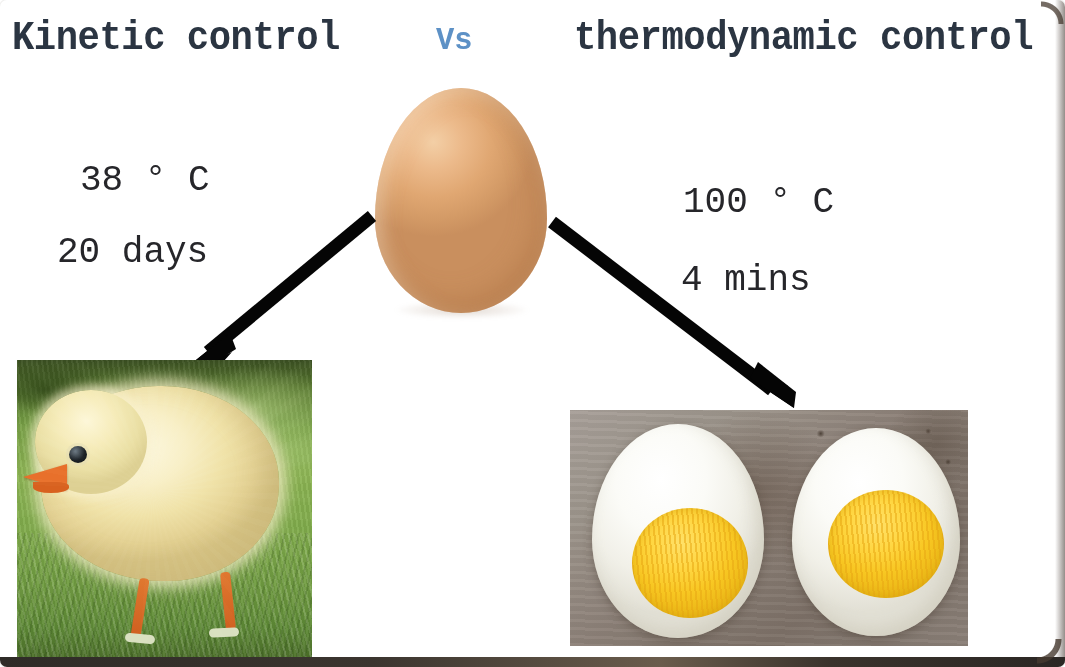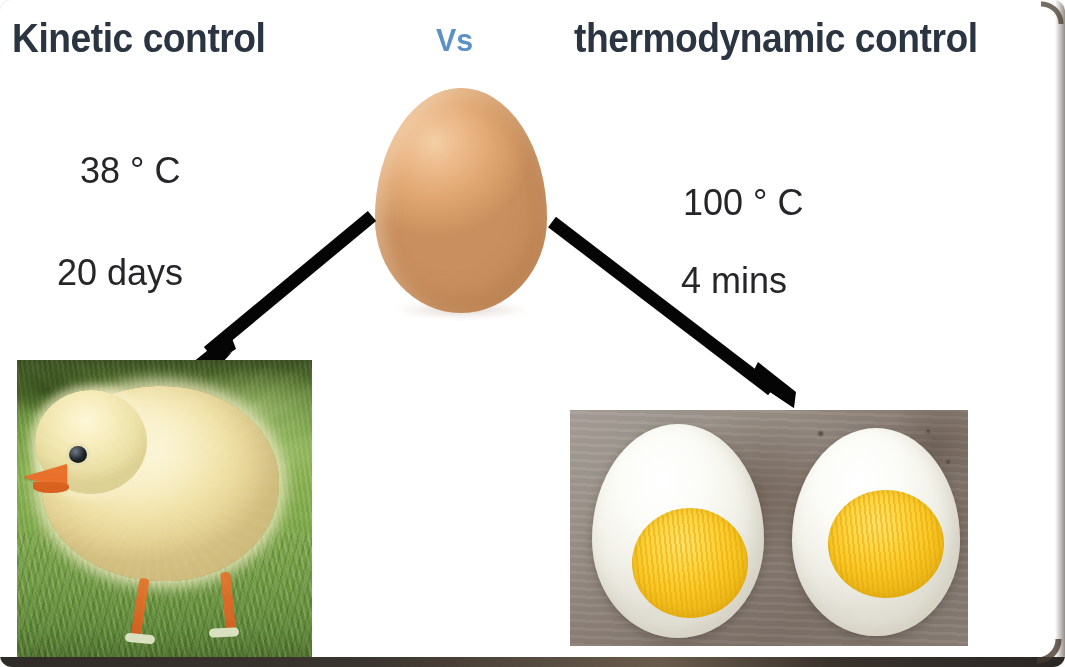--- a/index.html
+++ b/index.html
@@ -17,24 +17,25 @@
     width: 1065px;
     height: 667px;
     background: #ffffff;
     overflow: hidden;
   }
 
   
   .card-shell {
     position: absolute;
     inset: 0;
-    border-radius: 12px;
+    border-radius: 7px;
     background: #ffffff;
     box-shadow: 0 0 0 1px rgba(120,110,100,0.10);
     overflow: hidden;
+    font-family: Liberation Mono, monospace;
   }
   .edge-shadow-right {
     position: absolute;
     top: 0;
     right: 0;
     width: 10px;
     height: 100%;
     background: linear-gradient(to left, rgba(60,48,40,0.55), rgba(60,48,40,0.0));
     pointer-events: none;
   }
@@ -98,22 +99,22 @@
   }
 
   
   .cond {
     position: absolute;
     color: #26262a;
     font-size: 36px;
     font-weight: normal;
     white-space: nowrap;
   }
-  .cond-left-temp  { left: 80px;  top: 150px; }
-  .cond-left-time  { left: 57px;  top: 252px; }
+  .cond-left-temp  { left: 80px;  top: 160px; }
+  .cond-left-time  { left: 57px;  top: 232px; }
   .cond-right-temp { left: 683px; top: 182px; }
   .cond-right-time { left: 681px; top: 260px; }
 
   
   .egg-wrap {
     position: absolute;
     left: 375px;
     top: 88px;
     width: 172px;
     height: 225px;

